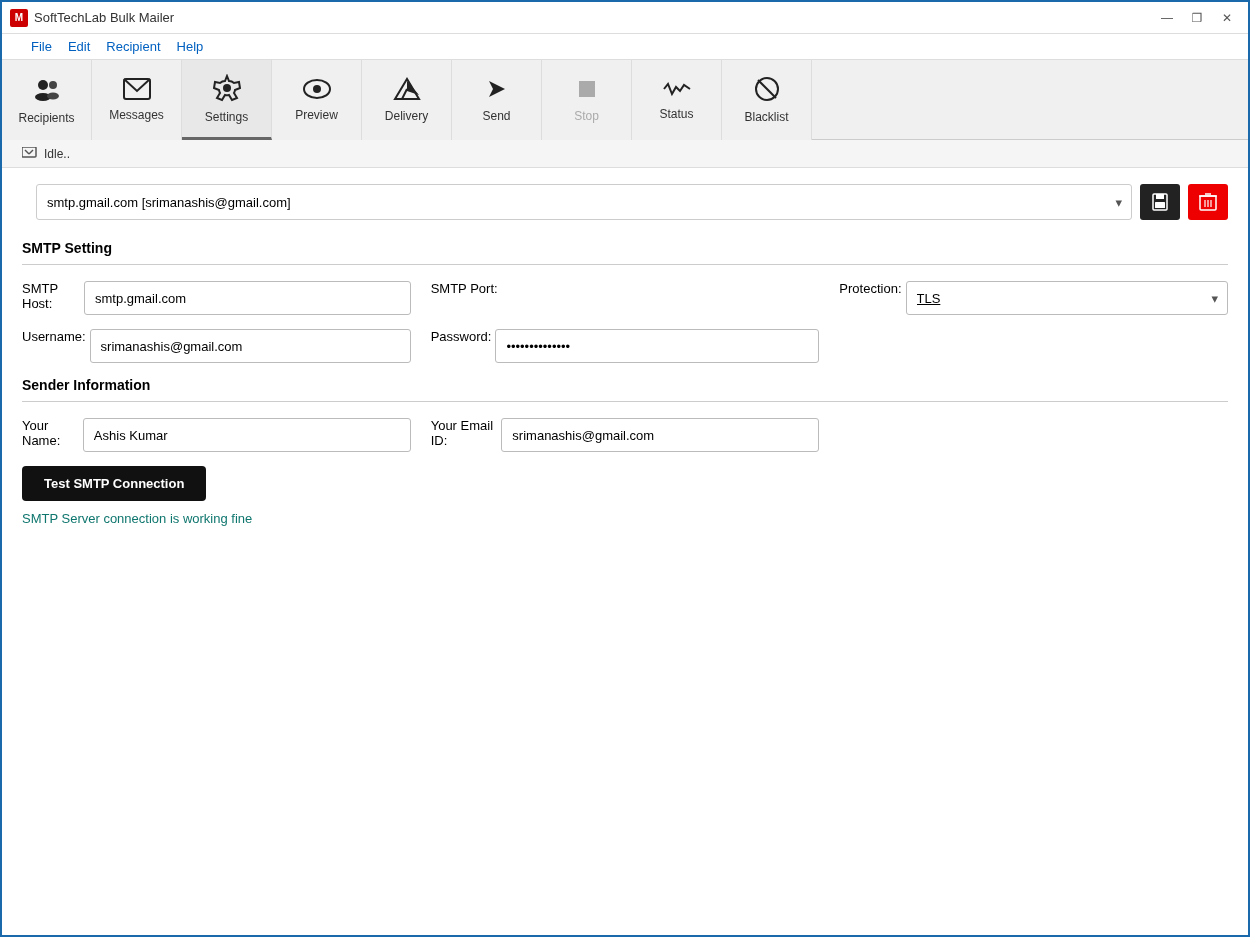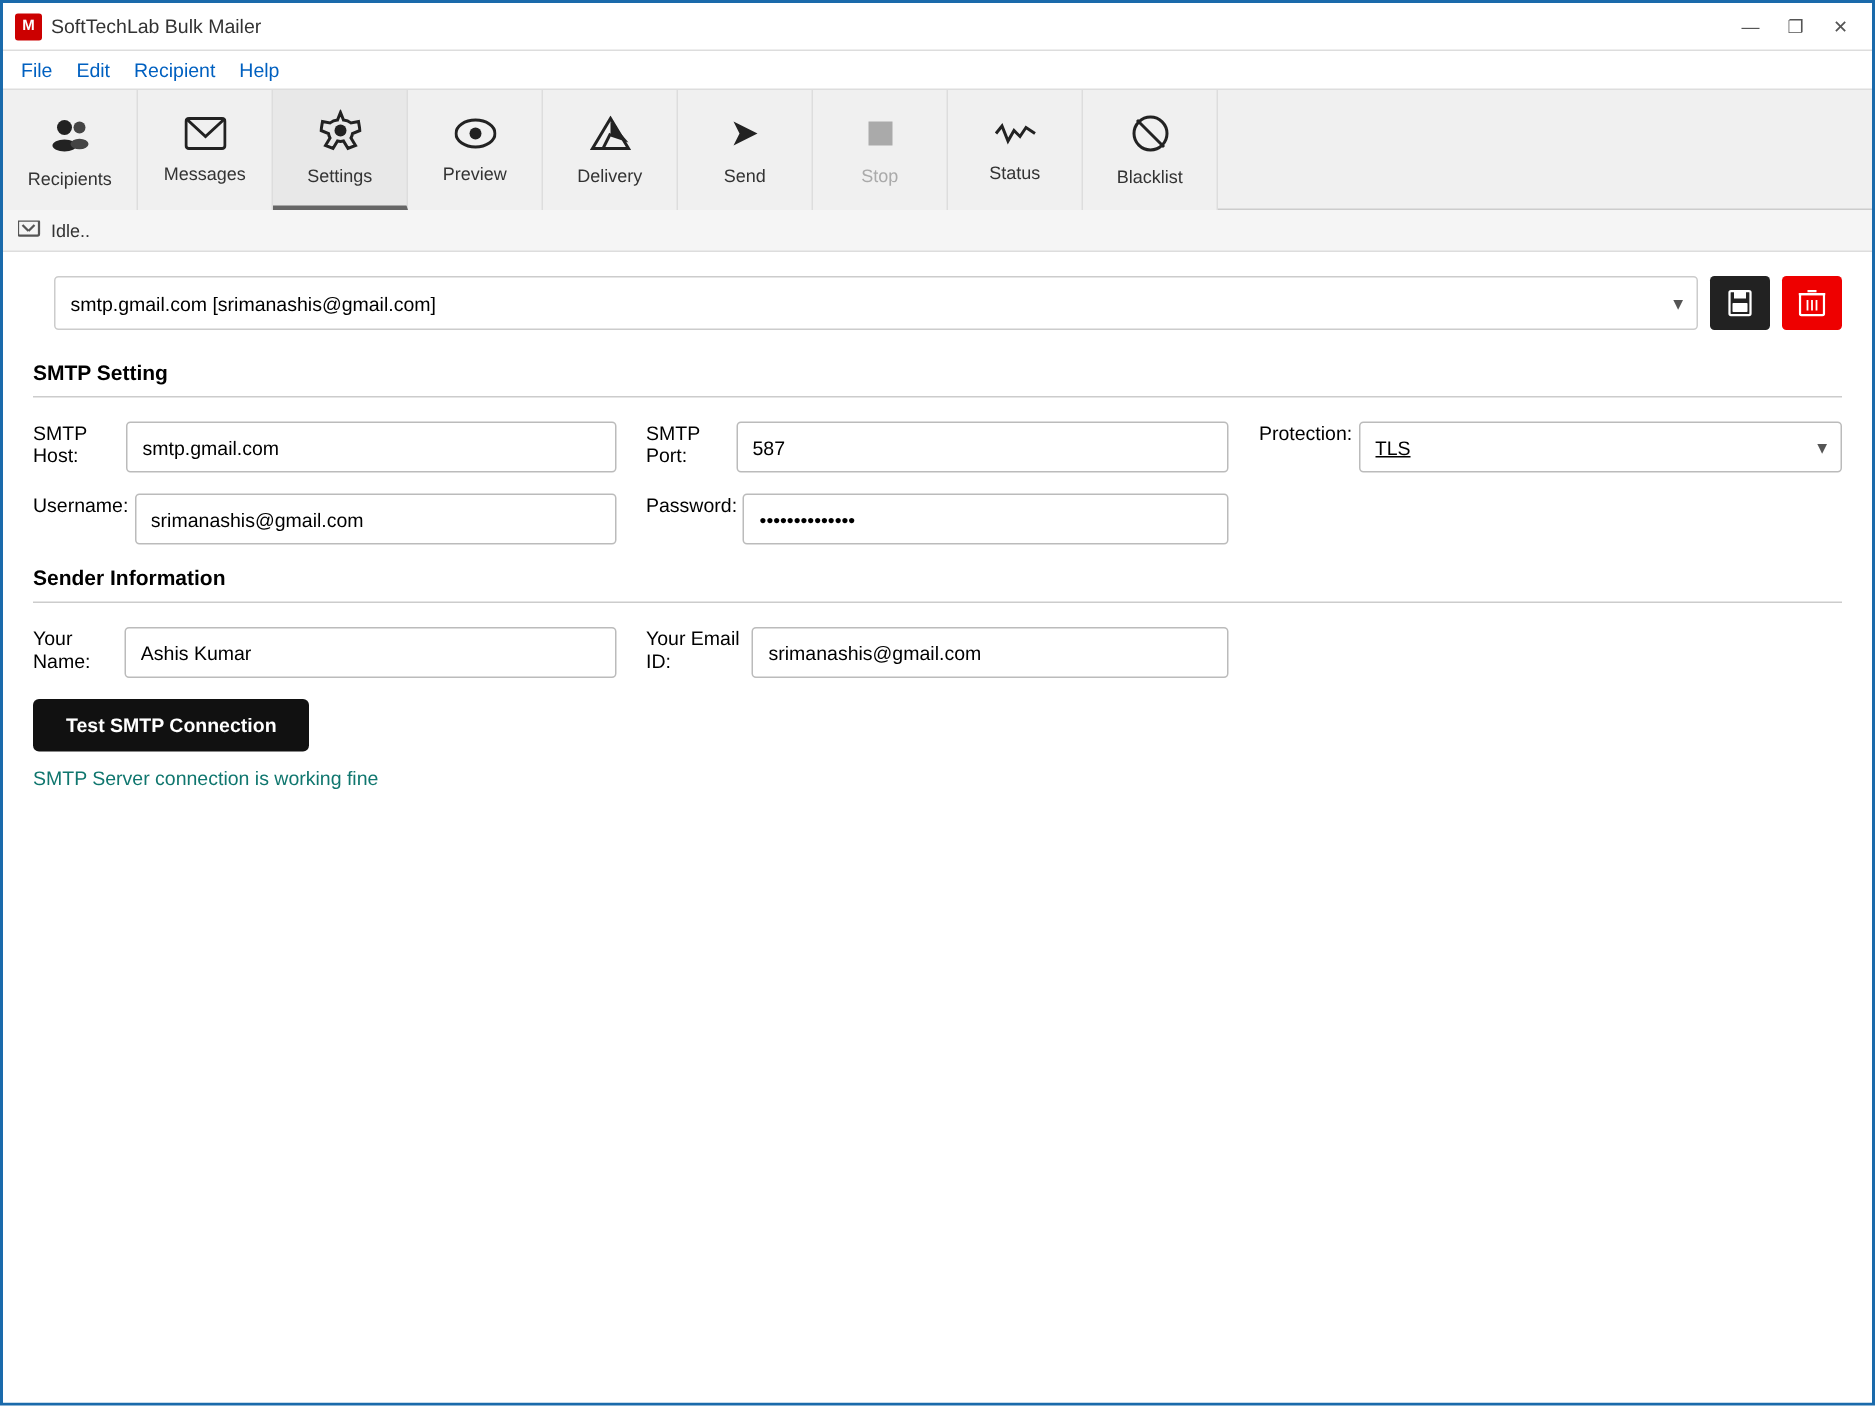--- a/index.html
+++ b/index.html
@@ -49,21 +49,21 @@
       font-size: 12px;
       cursor: pointer;
       color: #555;
     }
 
     
     #menu-bar {
       height: 26px;
       display: flex;
       align-items: center;
-      padding: 0 4px;
+      padding: 0 21px;
       border-bottom: 1px solid #ddd;
       background: #fff;
     }
     #menu-bar .menu-item {
       padding: 2px 8px;
       cursor: pointer;
       color: #0060c0;
       font-size: 13px;
     }
 
@@ -98,21 +98,21 @@
       font-size: 12px;
       color: #333;
     }
     .toolbar-btn.disabled .btn-icon,
     .toolbar-btn.disabled .btn-label { color: #aaa; }
 
     
     #status-bar {
       background: #f5f5f5;
       border-bottom: 1px solid #ddd;
-      padding: 4px 10px;
+      padding: 4px 20px;
       font-size: 12px;
       color: #333;
       display: flex;
       align-items: center;
       gap: 6px;
       height: 28px;
     }
     #status-bar .status-icon {
       font-size: 14px;
     }
@@ -406,21 +406,20 @@
     <div class="section-heading">SMTP Setting</div>
     <hr class="section-divider">
 
     <div class="form-row">
       <div class="form-group" style="flex:2">
         <label>SMTP Host:</label>
         <input type="text" value="smtp.gmail.com" style="">
       </div>
       <div class="form-group" style="flex:2">
         <label>SMTP Port:</label>
-        <input type="text" value="587" style="">
       </div>
       <div class="form-group" style="flex:2">
         <label>Protection:</label>
         <div class="select-wrapper">
           <select>
             <option>TLS</option>
             <option>SSL</option>
             <option>None</option>
           </select>
         </div>

